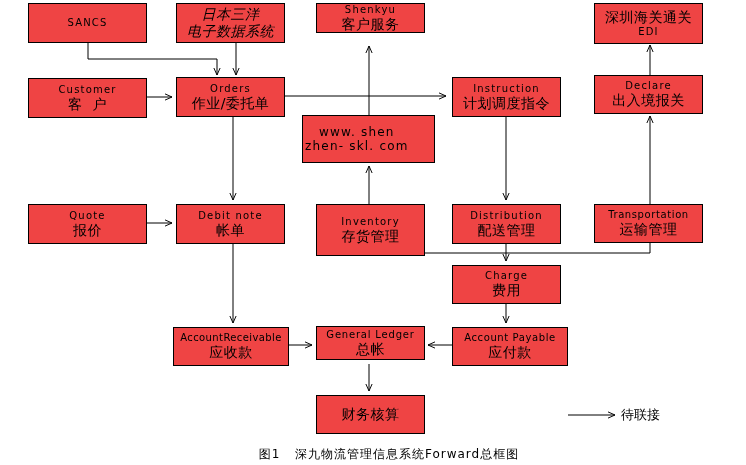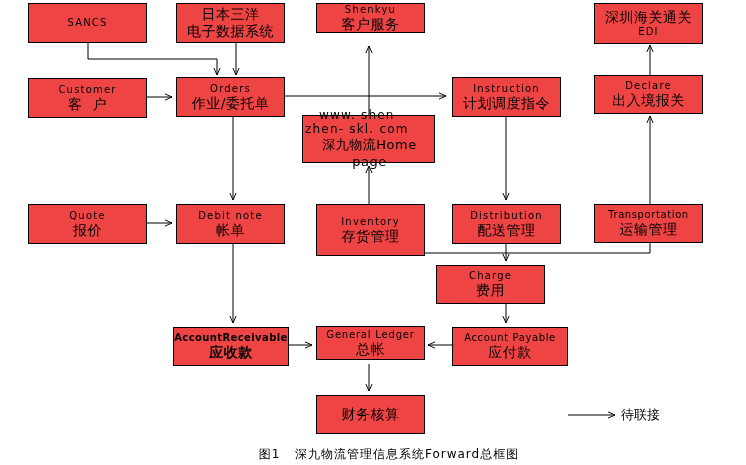--- a/index.html
+++ b/index.html
@@ -65,21 +65,21 @@
     <path d="M369,364 L369,391" marker-end="url(#arr)"></path>
 
     <path d="M568,415 L615,415" marker-end="url(#arr)"></path>
   </g>
 </svg>
 
 <div class="box" style="left:28px;top:3px;width:119px;height:40px;">
   <div class="en">SANCS</div>
 </div>
 
-<div class="box" style="left:176px;top:3px;width:109px;height:40px;">
+<div class="box" style="left:176px;top:3px;width:109px;height:40px;font-style:italic;">
   <div class="zh">日本三洋</div>
   <div class="zh">电子数据系统</div>
 </div>
 
 <div class="box" style="left:316px;top:3px;width:109px;height:30px;">
   <div class="en">Shenkyu</div>
   <div class="zh">客户服务</div>
 </div>
 
 <div class="box" style="left:594px;top:3px;width:109px;height:41px;">
@@ -103,21 +103,20 @@
 </div>
 
 <div class="box" style="left:594px;top:75px;width:109px;height:39px;">
   <div class="en">Declare</div>
   <div class="zh">出入境报关</div>
 </div>
 
 <div class="box www" style="left:302px;top:115px;width:133px;height:48px;">
   <div class="en l1">www. shen</div>
   <div class="en">zhen- skl. com</div>
-  <div class="zh" style="font-size:13px;">深九物流Home page</div>
 </div>
 
 <div class="box" style="left:28px;top:204px;width:119px;height:40px;">
   <div class="en">Quote</div>
   <div class="zh">报价</div>
 </div>
 
 <div class="box" style="left:176px;top:204px;width:109px;height:40px;">
   <div class="en">Debit note</div>
   <div class="zh">帐单</div>
@@ -131,26 +130,26 @@
 <div class="box" style="left:452px;top:204px;width:109px;height:40px;">
   <div class="en">Distribution</div>
   <div class="zh">配送管理</div>
 </div>
 
 <div class="box" style="left:594px;top:204px;width:109px;height:39px;">
   <div class="en" style="letter-spacing:0.6px;">Transportation</div>
   <div class="zh">运输管理</div>
 </div>
 
-<div class="box" style="left:436px;top:265px;width:109px;height:39px;">
+<div class="box" style="left:452px;top:265px;width:109px;height:39px;">
   <div class="en">Charge</div>
   <div class="zh">费用</div>
 </div>
 
-<div class="box" style="left:173px;top:327px;width:116px;height:39px;font-weight:bold;">
+<div class="box" style="left:173px;top:327px;width:116px;height:39px;">
   <div class="en" style="letter-spacing:0.4px;">AccountReceivable</div>
   <div class="zh">应收款</div>
 </div>
 
 <div class="box" style="left:316px;top:326px;width:109px;height:34px;">
   <div class="en" style="letter-spacing:0.8px;">General Ledger</div>
   <div class="zh">总帐</div>
 </div>
 
 <div class="box" style="left:452px;top:327px;width:116px;height:39px;">

